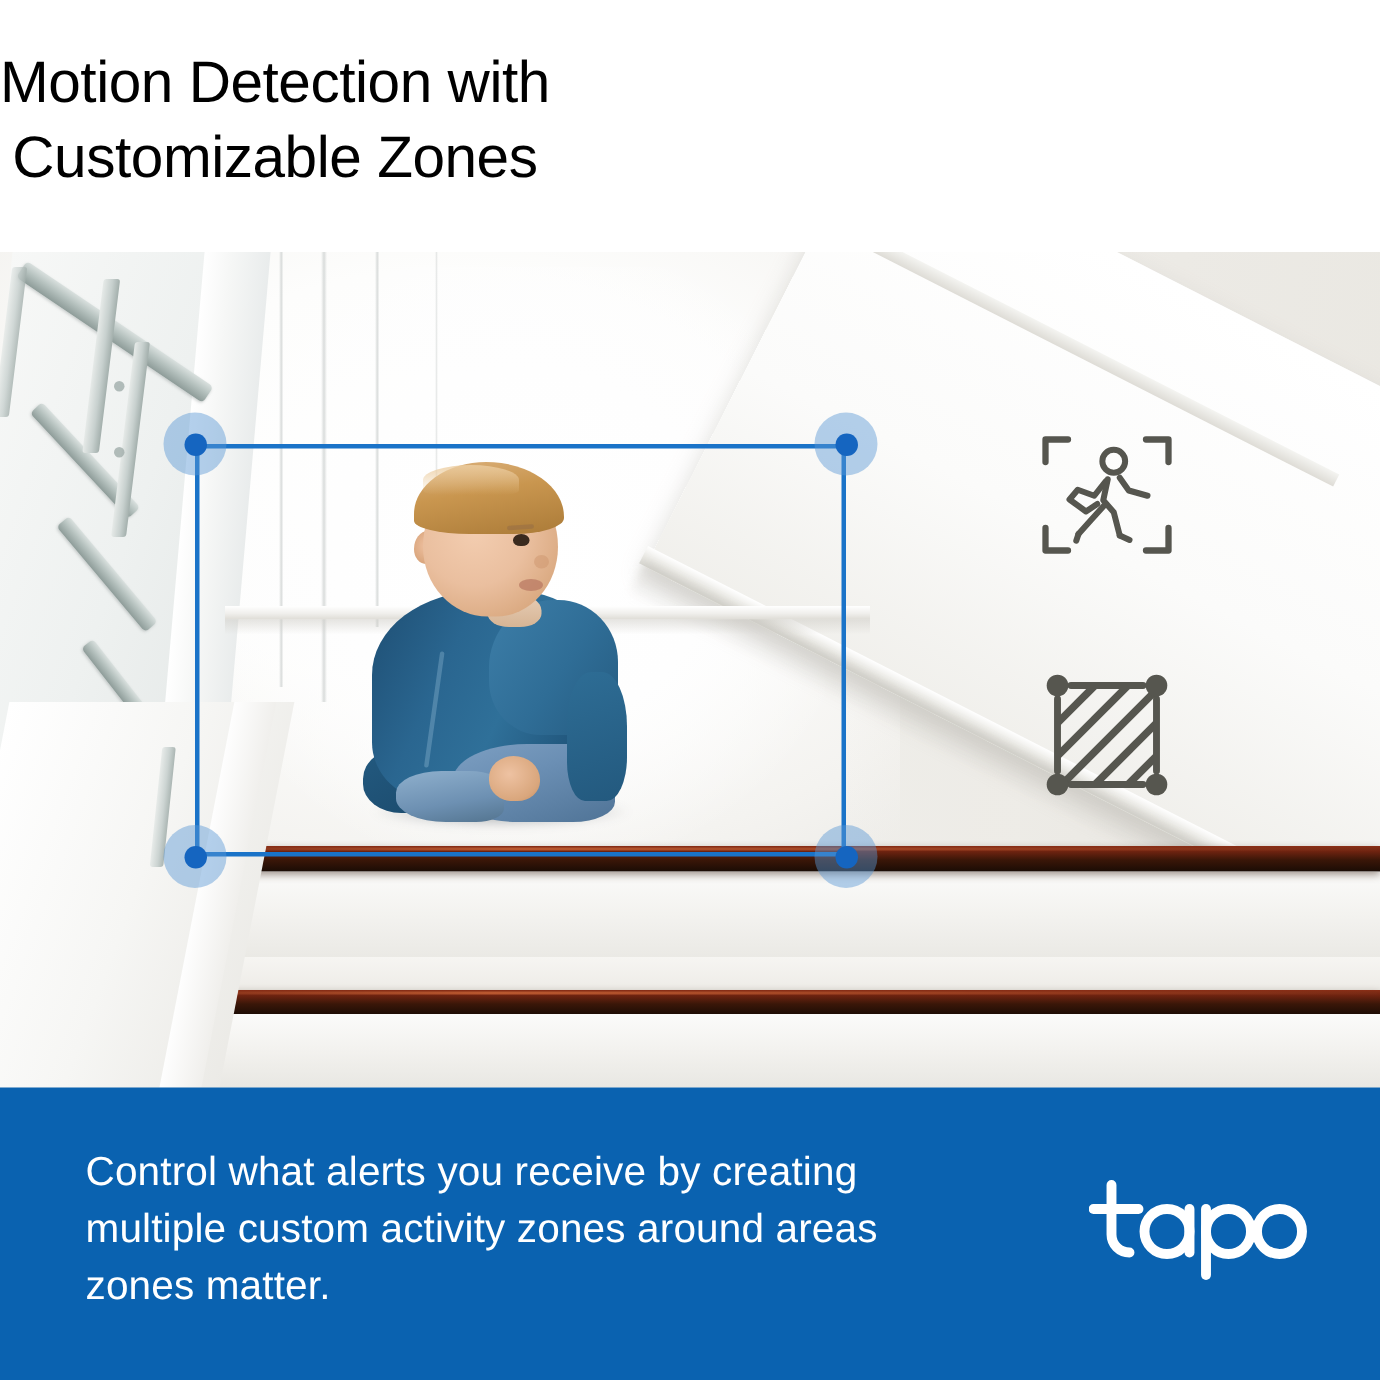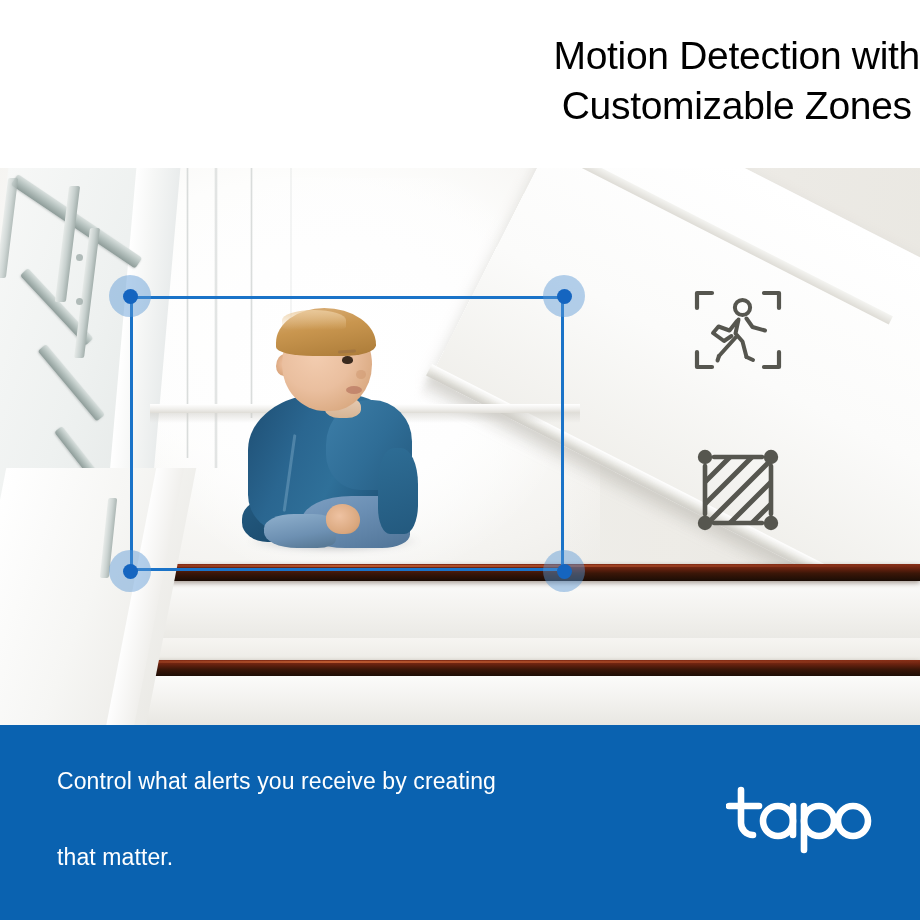--- a/index.html
+++ b/index.html
@@ -3,21 +3,21 @@
 <meta charset="utf-8">
 <title>Tapo Motion Detection</title>
 <style>
   html,body{margin:0;padding:0;background:#fff;}
   body{width:920px;height:920px;overflow:hidden;
        font-family:"Liberation Sans","DejaVu Sans",sans-serif;}
   #page{position:relative;width:920px;height:920px;background:#ffffff;overflow:hidden;}
 
   
   .header{position:absolute;left:0;top:0;width:920px;height:168px;background:#ffffff;
-          display:flex;align-items:center;justify-content:flex-end;}
+          display:flex;align-items:center;justify-content:flex-start;}
   .header-title{text-align:center;color:#000000;font-size:39px;line-height:50px;
                 font-weight:400;letter-spacing:-0.3px;margin:0;padding-bottom:6px;}
   .header-title .l2{display:block;}
 
   
   .photo{position:absolute;left:0;top:168px;width:920px;height:557px;overflow:hidden;
          background:#f2f1ee;}
 
   
   .wall{position:absolute;inset:0;
@@ -147,21 +147,21 @@
 
   
   .feature{position:absolute;width:170px;text-align:center;}
   .feature .glyph{display:block;margin:0 auto;}
   .feature .cap{display:block;color:#4e4e48;font-size:14.5px;line-height:19px;
         letter-spacing:.1px;margin-top:9px;}
 
   
   .footer{position:absolute;left:0;top:725px;width:920px;height:195px;background:#0a62b0;}
   .footer-text{position:absolute;left:57px;top:762px;width:600px;color:#ffffff;
-        font-size:23px;line-height:38px;font-weight:400;letter-spacing:.1px;}
+        font-size:27px;line-height:38px;font-weight:400;letter-spacing:.1px;}
   .logo{position:absolute;left:726px;top:786px;width:150px;height:68px;}
 </style>
 </head>
 <body>
 
 <div id="page">
 
   <div class="header">
     <h1 class="header-title">
       <span>Motion Detection with</span>
@@ -292,22 +292,22 @@
         </g>
       </svg>
     </div>
 
   </div>
 
   <div class="footer"></div>
 
   <div class="footer-text">
     <span>Control what alerts you receive by creating</span><br>
-    <br>
-    <span>that matter.</span>
+    <span>multiple custom activity zones around areas</span><br>
+    <span>zones matter.</span>
   </div>
 
   <div class="logo">
     <svg width="150" height="68" viewBox="0 0 150 68">
       <g fill="none" stroke="#ffffff" stroke-width="6.6" stroke-linecap="round">
 
         <path d="M15 4 V37 a12 12 0 0 0 12 12"></path>
         <path d="M3 20 H33"></path>
 
         <circle cx="52" cy="35" r="15"></circle>

